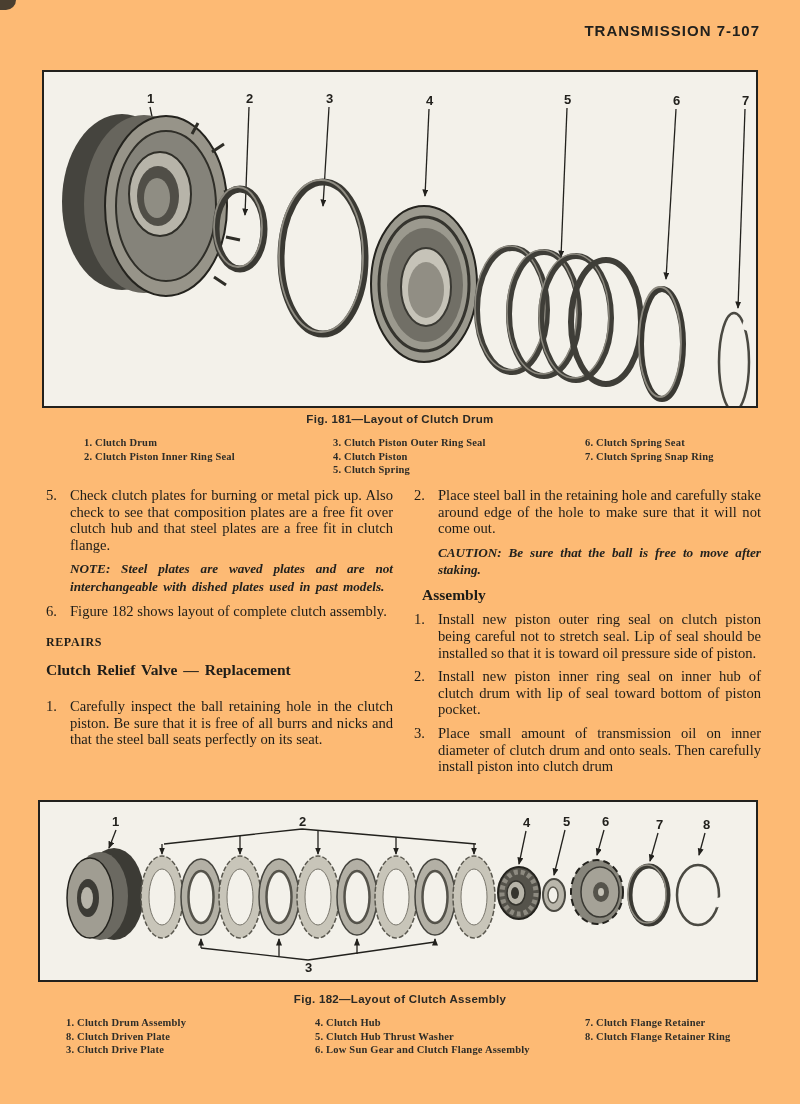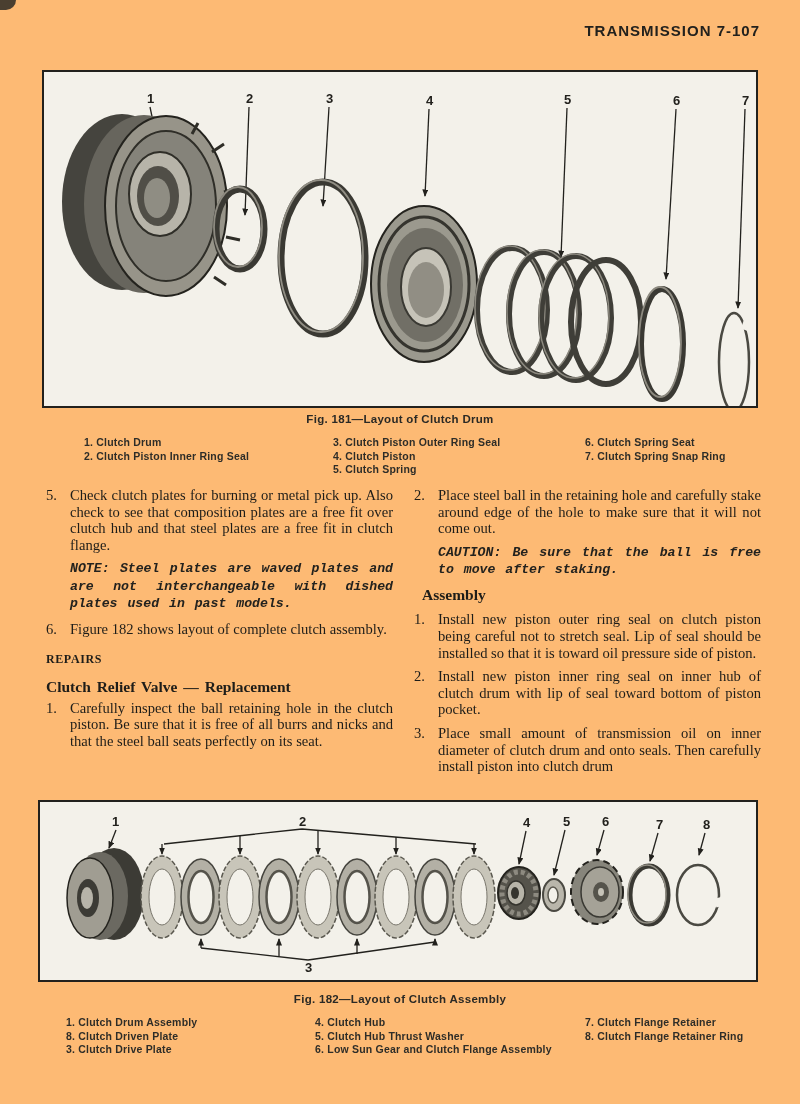--- a/index.html
+++ b/index.html
@@ -28,44 +28,44 @@
   .figcaption{
     position:absolute;left:0;width:800px;text-align:center;
     font-family:"Liberation Sans", sans-serif;font-weight:bold;
     font-size:11.5px;color:#2a2925;letter-spacing:.3px;
   }
   .figcaption1{top:413px;}
   .figcaption2{top:993px;}
   
   .pcol{
     position:absolute;margin:0;padding:0;list-style:none;
-    font-family:Liberation Sans, sans-serif;font-weight:bold;
+    font-family:Liberation Serif, serif;font-weight:bold;
     font-size:10.5px;line-height:13.5px;color:#2e2d28;letter-spacing:.2px;
   }
   .p1c1{left:84px;top:436px;} .p1c2{left:333px;top:436px;} .p1c3{left:585px;top:436px;}
   .p2c1{left:66px;top:1016px;} .p2c2{left:288px;top:1016px;margin-left:27px;} .p2c3{left:585px;top:1016px;}
   
   .col{position:absolute;top:487px;width:347px;font-size:14.6px;line-height:16.6px;text-align:justify;}
   .col-left{left:46px;}
   .col-right{left:414px;}
   .item{display:flex;margin:0 0 7px 0;}
   .item .num{flex:0 0 24px;}
   .item .txt{margin:0;flex:1;}
   .note{
     margin:2px 0 8px 24px;
-    font-family:Liberation Mono, monospace;
+    font-family:Liberation Serif, serif;
     font-weight:bold;font-style:italic;
     font-size:13.2px;line-height:17.5px;word-spacing:2px;color:#23221e;
   }
   .h-repairs{
     margin:14px 0 0 0;
     font-size:12px;font-weight:bold;letter-spacing:.6px;
   }
   .h-sub{
-    margin:11px 0 4px 0;
+    margin:11px 0 20px 0;
     font-size:15.5px;font-weight:bold;word-spacing:2px;
   }
   .h-assembly{
     margin:6px 0 8px 8px;
     font-size:15.5px;font-weight:bold;
   }
   text.co{
     font-family:"Liberation Sans", sans-serif;font-weight:bold;
     font-size:13px;fill:#22211d;
   }

